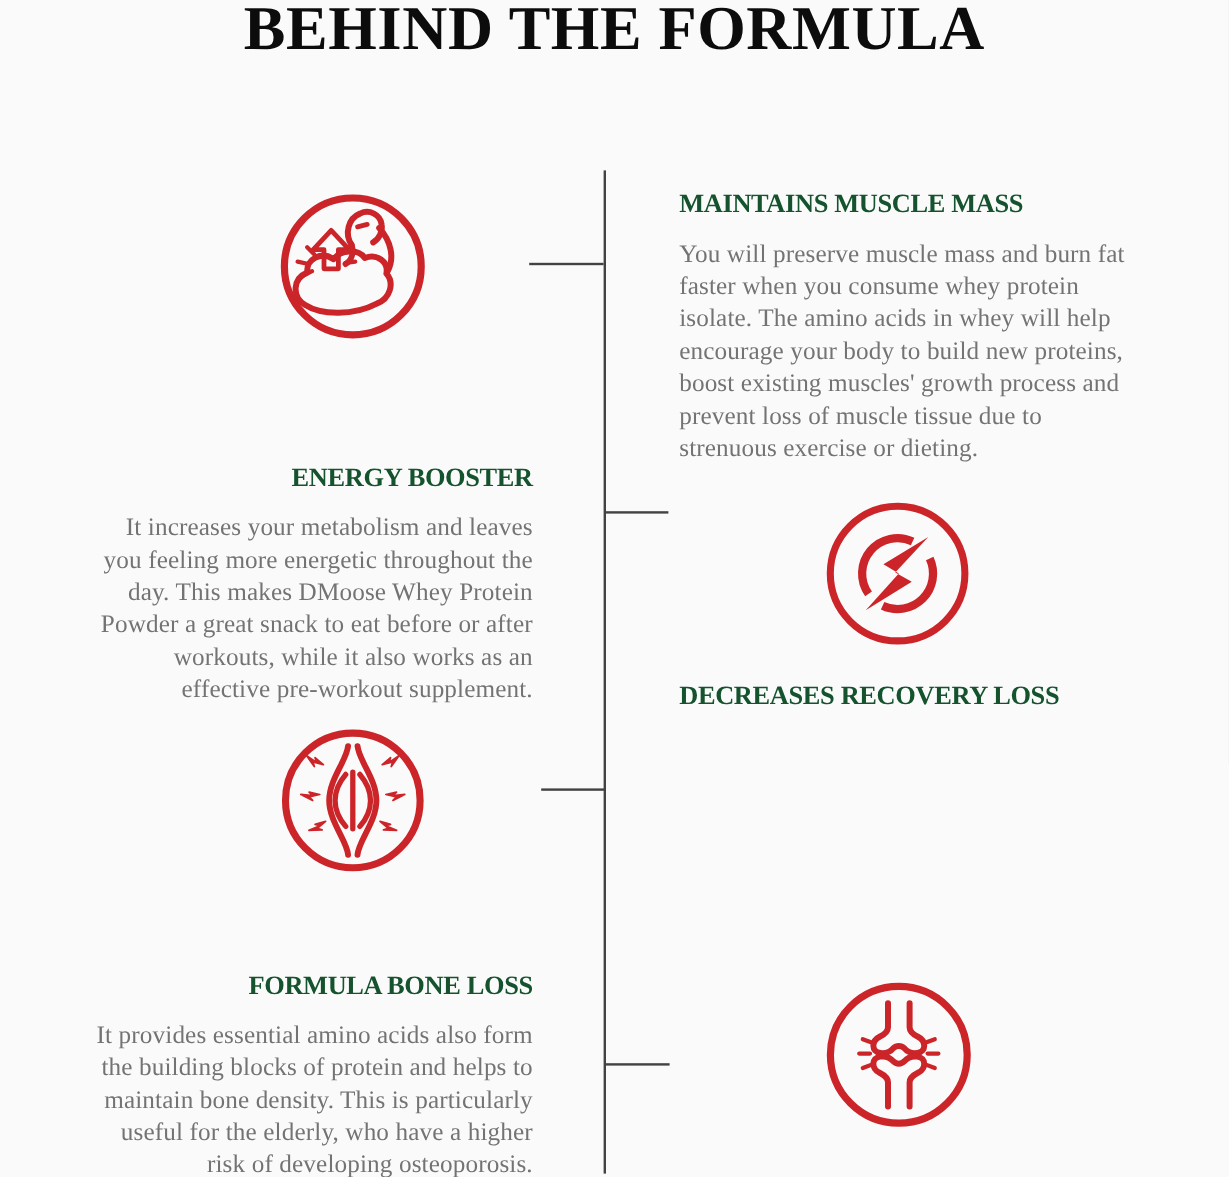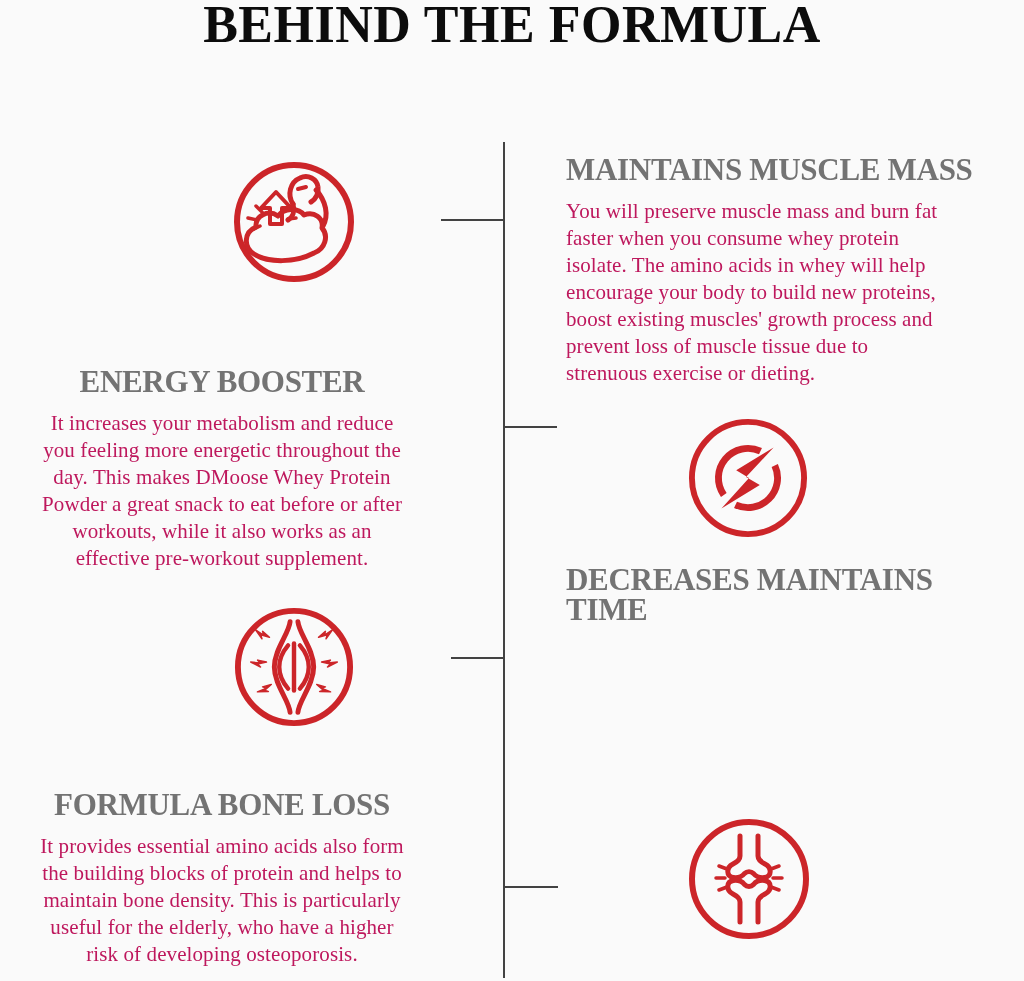--- a/index.html
+++ b/index.html
@@ -15,27 +15,27 @@
   }
   .divider{
     position:absolute;left:503px;top:142px;width:2px;height:836px;
     background:#424242;
   }
   .connector{
     position:absolute;height:2px;background:#424242;
   }
   .block{position:absolute;}
   .block.right{left:566px;width:446px;text-align:left;}
-  .block.left{left:0;width:444px;text-align:center;}
+  .block.left{left:0;width:444px;text-align:right;margin-top:16px;}
   .block h2{
-    margin:0 0 13px 0;font-size:31px;line-height:30px;font-weight:700;
-    letter-spacing:-0.3px;color:#737373;
+    margin:0 0 13px 0;font-size:22px;line-height:30px;font-weight:700;
+    letter-spacing:-0.3px;color:#14532d;
   }
   .block p{
-    margin:0;font-size:21px;line-height:27px;color:#be185d;
+    margin:0;font-size:21px;line-height:27px;color:#737373;
     white-space:pre-line;letter-spacing:0.1px;
   }
   .icon{position:absolute;width:124px;height:124px;color:#cc2529;}
   .icon svg{width:100%;height:100%;display:block;}
 </style>
 </head>
 <body>
 
 <div class="stage">
 
@@ -104,30 +104,30 @@
 faster when you consume whey protein
 isolate. The amino acids in whey will help
 encourage your body to build new proteins,
 boost existing muscles' growth process and
 prevent loss of muscle tissue due to
 strenuous exercise or dieting.</p>
   </section>
 
   <section class="block left" style="top:367px">
     <h2>ENERGY BOOSTER</h2>
-    <p>It  increases your metabolism and reduce
+    <p>It  increases your metabolism and leaves
 you feeling more energetic throughout the
 day. This makes DMoose Whey Protein
 Powder a great snack to eat before or after
 workouts, while it also works as an
 effective pre-workout supplement.</p>
   </section>
 
   <section class="block right" style="top:565px">
-    <h2>DECREASES MAINTAINS TIME</h2>
+    <h2>DECREASES RECOVERY LOSS</h2>
   </section>
 
   <section class="block left" style="top:790px">
     <h2>FORMULA BONE LOSS</h2>
     <p>It provides essential amino acids also form
 the building blocks of protein and helps to
 maintain bone density. This is particularly
 useful for the elderly, who have a higher
 risk of developing osteoporosis.</p>
   </section>

